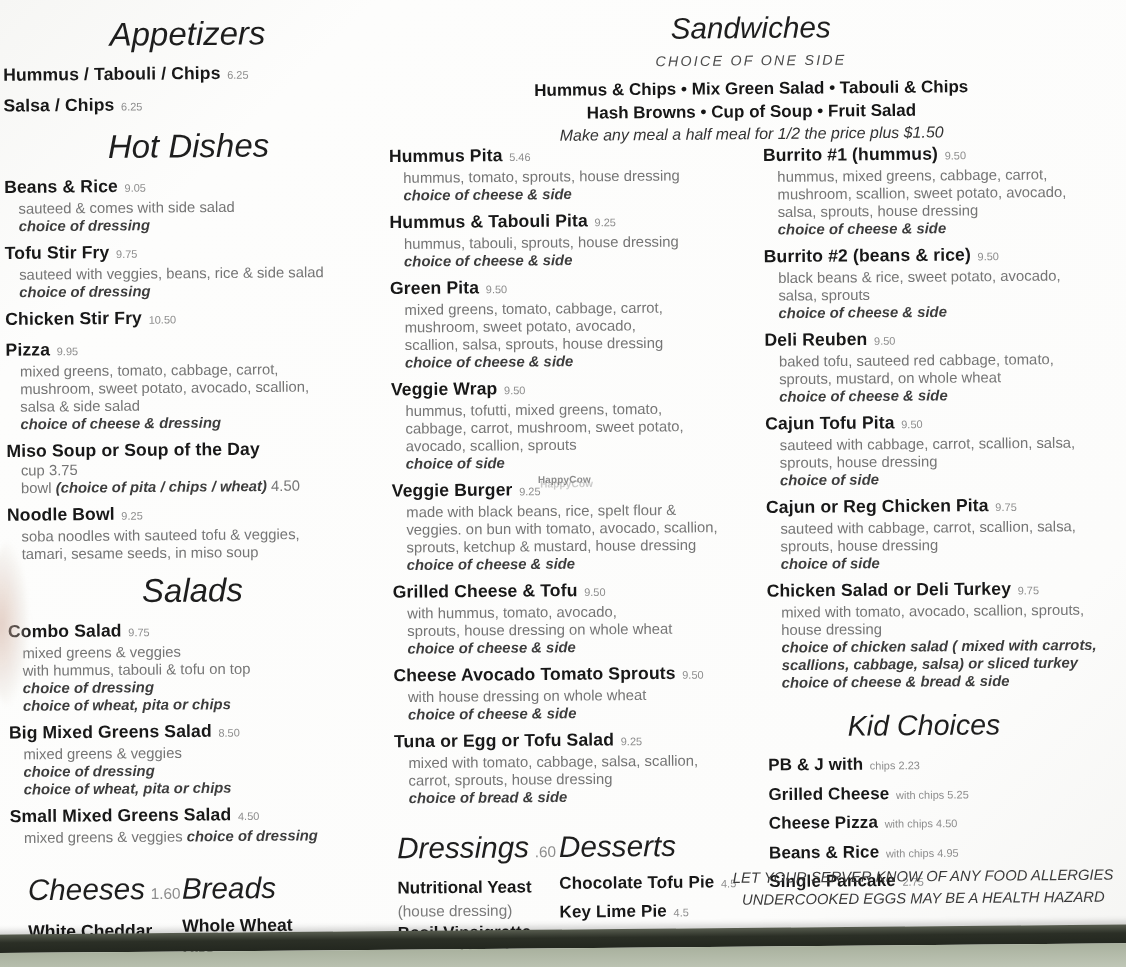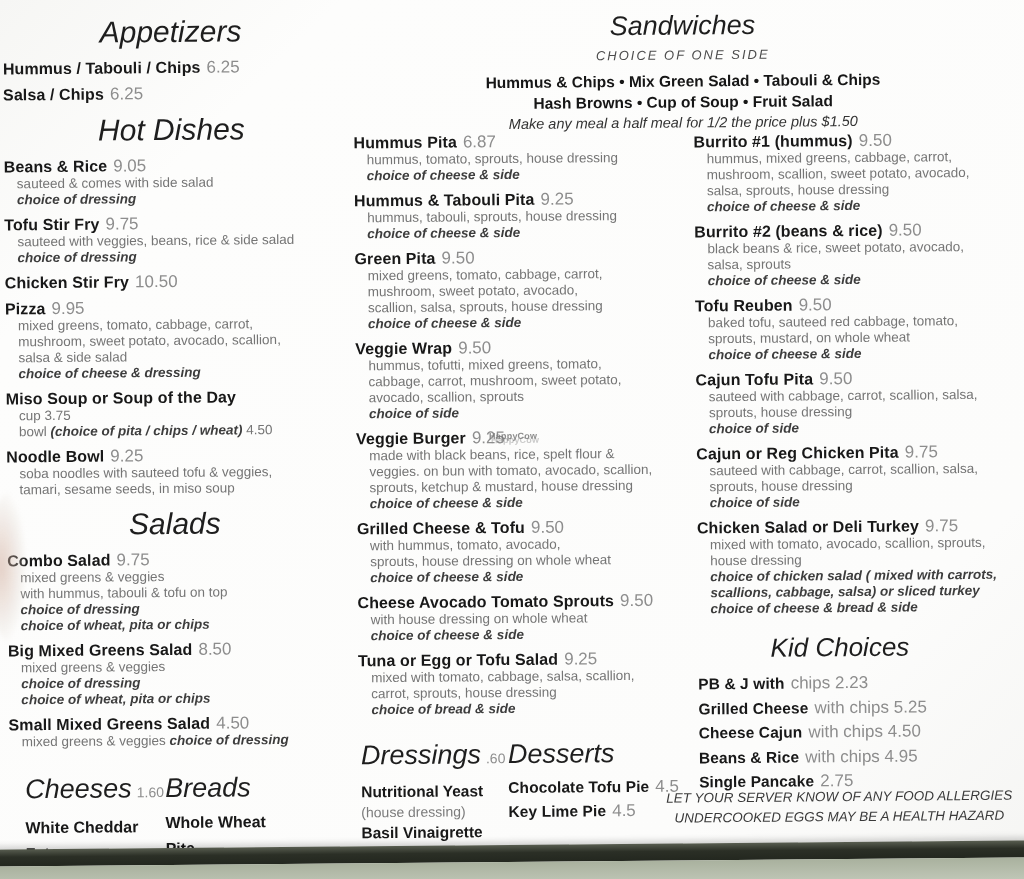--- a/index.html
+++ b/index.html
@@ -21,21 +21,21 @@
   .hdr{font-style:italic;font-weight:400;color:#1e1e1e;margin:0;}
   .h-center{text-align:center;}
   .h-lg{font-size:30px;line-height:34px;margin:10px 0 9px;}
   .h-md{font-size:27px;line-height:30px;margin:6px 0 7px;}
   .hdr .hpr{font-style:normal;font-weight:400;font-size:14px;color:#8d8d8d;margin-left:5px;}
 
   
   .item{margin-bottom:7px;}
   .nameline{line-height:19px;}
   .nm{font-weight:bold;font-size:16px;color:#181818;letter-spacing:.1px;}
-  .pr{font-size:17px;color:#8d8d8d;margin-left:6px;}
+  .pr{font-size:10px;color:#8d8d8d;margin-left:6px;}
   .lines{padding-left:13px;}
   .ln{font-size:13.5px;line-height:16px;color:#757575;}
   .lnc{font-weight:bold;font-style:italic;color:#3d3d3d;}
   .segc{font-weight:bold;font-style:italic;color:#3d3d3d;}
   .segd{color:#757575;}
 
   
   .sub-caps{font-size:13px;font-style:italic;color:#4c4c4c;letter-spacing:2px;margin:2px 0 8px;}
   .sides{font-weight:bold;font-size:15.5px;color:#161616;line-height:21px;}
   .half{font-style:italic;font-size:14.5px;color:#333;margin-top:2px;}
@@ -212,21 +212,21 @@
       <div class="sub-caps">CHOICE OF ONE SIDE</div>
       <div class="sides">Hummus &amp; Chips • Mix Green Salad • Tabouli &amp; Chips</div>
       <div class="sides">Hash Browns • Cup of Soup • Fruit Salad</div>
       <div class="half">Make any meal a half meal for 1/2 the price plus $1.50</div>
     </div>
 
     <div class="col-mid">
       <div>
 
           <div class="item">
-            <div class="nameline"><span class="nm">Hummus Pita</span><span class="pr">6.87</span></div>
+            <div class="nameline"><span class="nm">Hummus Pita</span><span class="pr">5.46</span></div>
             <div class="lines">
               <div class="ln lnd">hummus, tomato, sprouts, house dressing</div>
               <div class="ln lnc">choice of cheese &amp; side</div>
             </div>
           </div>
 
           <div class="item">
             <div class="nameline"><span class="nm">Hummus &amp; Tabouli Pita</span><span class="pr">9.25</span></div>
             <div class="lines">
               <div class="ln lnd">hummus, tabouli, sprouts, house dressing</div>
@@ -340,21 +340,21 @@
           <div class="item">
             <div class="nameline"><span class="nm">Burrito #2 (beans &amp; rice)</span><span class="pr">9.50</span></div>
             <div class="lines">
               <div class="ln lnd">black beans &amp; rice, sweet potato, avocado,</div>
               <div class="ln lnd">salsa, sprouts</div>
               <div class="ln lnc">choice of cheese &amp; side</div>
             </div>
           </div>
 
           <div class="item">
-            <div class="nameline"><span class="nm">Tofu Reuben</span><span class="pr">9.50</span></div>
+            <div class="nameline"><span class="nm">Deli Reuben</span><span class="pr">9.50</span></div>
             <div class="lines">
               <div class="ln lnd">baked tofu, sauteed red cabbage, tomato,</div>
               <div class="ln lnd">sprouts, mustard, on whole wheat</div>
               <div class="ln lnc">choice of cheese &amp; side</div>
             </div>
           </div>
 
           <div class="item">
             <div class="nameline"><span class="nm">Cajun Tofu Pita</span><span class="pr">9.50</span></div>
             <div class="lines">
@@ -386,21 +386,21 @@
         </div>
 
       <section>
         <h1 class="hdr kid-hdr">Kid Choices</h1>
         <div class="kid-list">
 
             <div class="kitem"><span class="nm">PB &amp; J with</span><span class="pr">chips 2.23</span></div>
 
             <div class="kitem"><span class="nm">Grilled Cheese</span><span class="pr">with chips 5.25</span></div>
 
-            <div class="kitem"><span class="nm">Cheese Cajun</span><span class="pr">with chips 4.50</span></div>
+            <div class="kitem"><span class="nm">Cheese Pizza</span><span class="pr">with chips 4.50</span></div>
 
             <div class="kitem"><span class="nm">Beans &amp; Rice</span><span class="pr">with chips 4.95</span></div>
 
             <div class="kitem"><span class="nm">Single Pancake</span><span class="pr">2.75</span></div>
           </div>
       </section>
     </div>
 
     <div class="footer">
       <div>LET YOUR SERVER KNOW OF ANY FOOD ALLERGIES</div>

